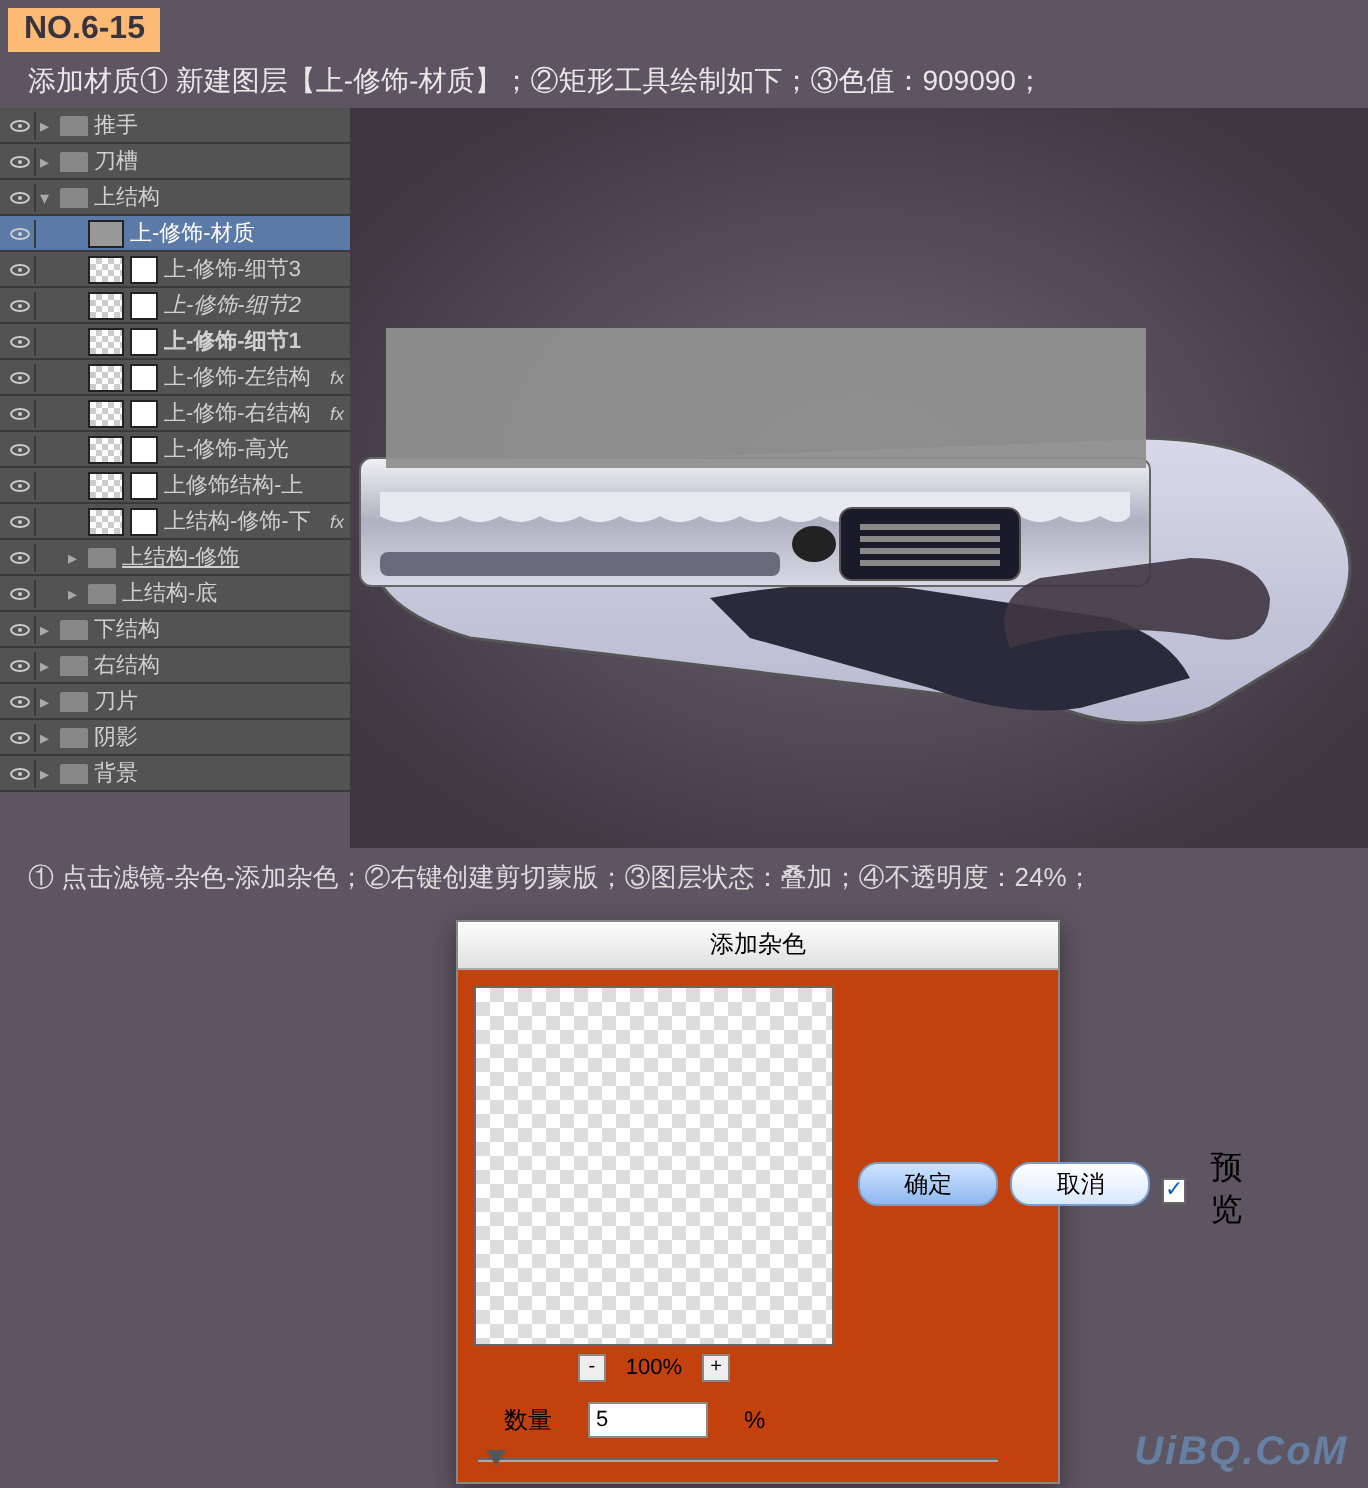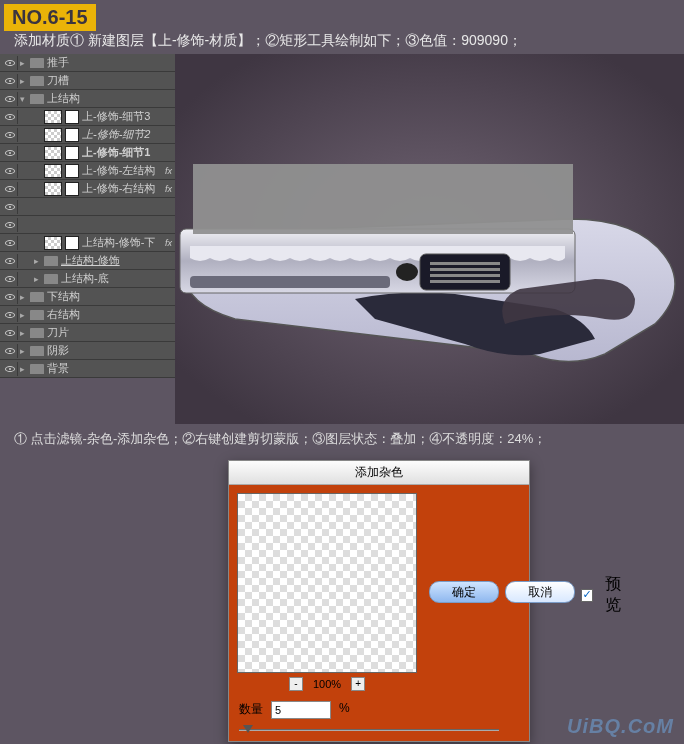--- a/index.html
+++ b/index.html
@@ -9,24 +9,24 @@
       background: #5d5562;
       font-family: "Microsoft YaHei", Arial, sans-serif;
       font-size: 12px;
       color: #c8c8c8;
       overflow: hidden;
       position: relative;
     }
     .step-badge {
       position: absolute;
       top: 4px; left: 4px;
-      background: #eab308;
+      background: #fdba74;
       color: #3a3440;
       padding: 2px 8px;
-      font-size: 20px;
+      font-size: 16px;
       font-weight: bold;
     }
     .instruction1 {
       position: absolute;
       top: 32px; left: 14px;
       font-size: 14px;
       color: #e8e8e8;
     }
     .layers-panel {
       position: absolute;
@@ -139,22 +139,22 @@
       background: linear-gradient(#fff,#d8e8ff);
       font-size: 12px;
       text-align:center;
       line-height:20px;
     }
     .dlg-btn.primary { background: linear-gradient(#cfe4ff,#8fb8ef); }
     .chk-row { display:flex; align-items:center; gap:12px; font-size:16px; margin-top:6px; }
     .chk { width:13px; height:13px; border:1px solid #666; background:#fff; position:relative; }
     .chk.checked::after { content:'✓'; position:absolute; font-size:11px; color:#0060c0; top:-2px; left:0; }
     .amount-row {
-      position:absolute; bottom: 22px; left: 10px;
-      display:flex; align-items:flex-start; gap:8px; font-size:12px; color:#000;
+      position:absolute; bottom: 22px; left: 23px;
+      display:flex; align-items:center; gap:18px; font-size:12px; color:#000;
     }
     .amount-input { width:60px; height:18px; border:1px solid #888; background:#fff; padding:0 3px; font-size:11px; }
     .slider-track { position:absolute; bottom: 8px; left: 10px; width: 260px; height: 4px; }
     .slider-line { width:100%; height:2px; background:#aaa; border-top:1px solid #666; }
     .slider-thumb { position:absolute; top:-4px; left:4px; width:0; height:0; border-left:5px solid transparent; border-right:5px solid transparent; border-top:8px solid #555; }
     .watermark {
       position:absolute; bottom:6px; right:10px;
       font-size:20px; font-weight:bold;
       color: rgba(108,157,209,0.6);
       letter-spacing:1px;
@@ -191,20 +191,30 @@
     <div class="layer-row">
       <div class="vis-icon">
         <div class="eye"></div>
       </div>
       <div class="indent0" style="display: flex; align-items: center; flex: 1 1 0%;">
         <span class="arrow-icon">▾</span>
         <div class="folder-icon"></div>
         <span class="layer-label">上结构</span>
       </div>
     </div>
+    <div class="layer-row selected">
+      <div class="vis-icon">
+        <div class="eye"></div>
+      </div>
+      <div class="indent1" style="display: flex; align-items: center; flex: 1 1 0%;">
+        <span class="arrow-icon"></span>
+        <div class="thumb gray"></div>
+        <span class="layer-label">上-修饰-材质</span>
+      </div>
+    </div>
     <div class="layer-row">
       <div class="vis-icon">
         <div class="eye"></div>
       </div>
       <div class="indent1" style="display: flex; align-items: center; flex: 1 1 0%;">
         <span class="arrow-icon"></span>
         <div class="thumb checker"></div>
         <div class="mask"></div>
         <span class="layer-label">上-修饰-细节3</span>
       </div>
@@ -252,24 +262,36 @@
         <div class="thumb checker"></div>
         <div class="mask"></div>
         <span class="layer-label">上-修饰-右结构</span>
       </div>
       <span class="fx">fx</span>
     </div>
     <div class="layer-row">
       <div class="vis-icon">
         <div class="eye"></div>
       </div>
-    </div>
-    <div class="layer-row">
-      <div class="vis-icon">
-        <div class="eye"></div>
+      <div class="indent1" style="display: flex; align-items: center; flex: 1 1 0%;">
+        <span class="arrow-icon"></span>
+        <div class="thumb checker"></div>
+        <div class="mask"></div>
+        <span class="layer-label">上-修饰-高光</span>
+      </div>
+    </div>
+    <div class="layer-row">
+      <div class="vis-icon">
+        <div class="eye"></div>
+      </div>
+      <div class="indent1" style="display: flex; align-items: center; flex: 1 1 0%;">
+        <span class="arrow-icon"></span>
+        <div class="thumb checker"></div>
+        <div class="mask"></div>
+        <span class="layer-label">上修饰结构-上</span>
       </div>
     </div>
     <div class="layer-row">
       <div class="vis-icon">
         <div class="eye"></div>
       </div>
       <div class="indent1" style="display: flex; align-items: center; flex: 1 1 0%;">
         <span class="arrow-icon"></span>
         <div class="thumb checker"></div>
         <div class="mask"></div>

